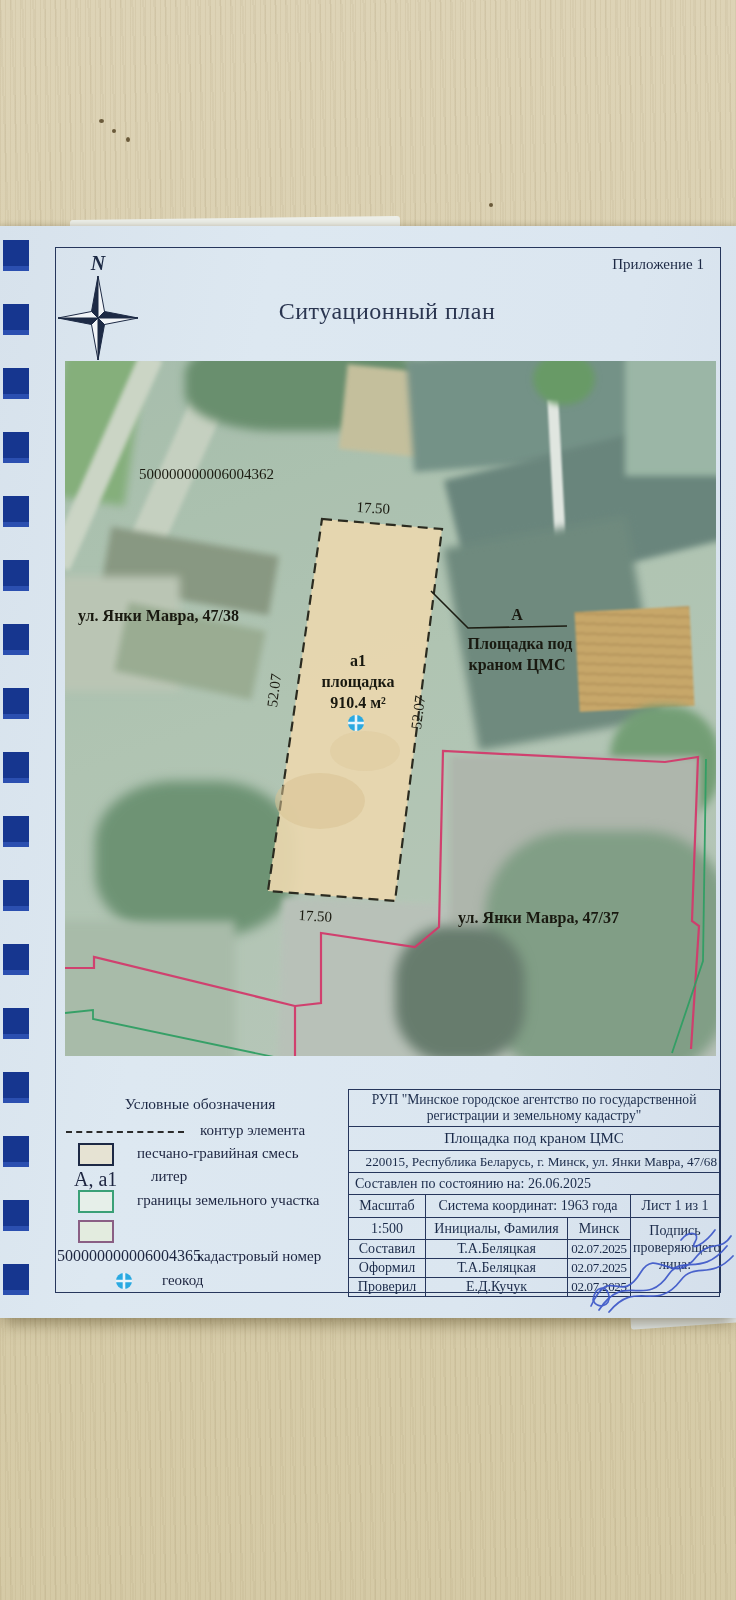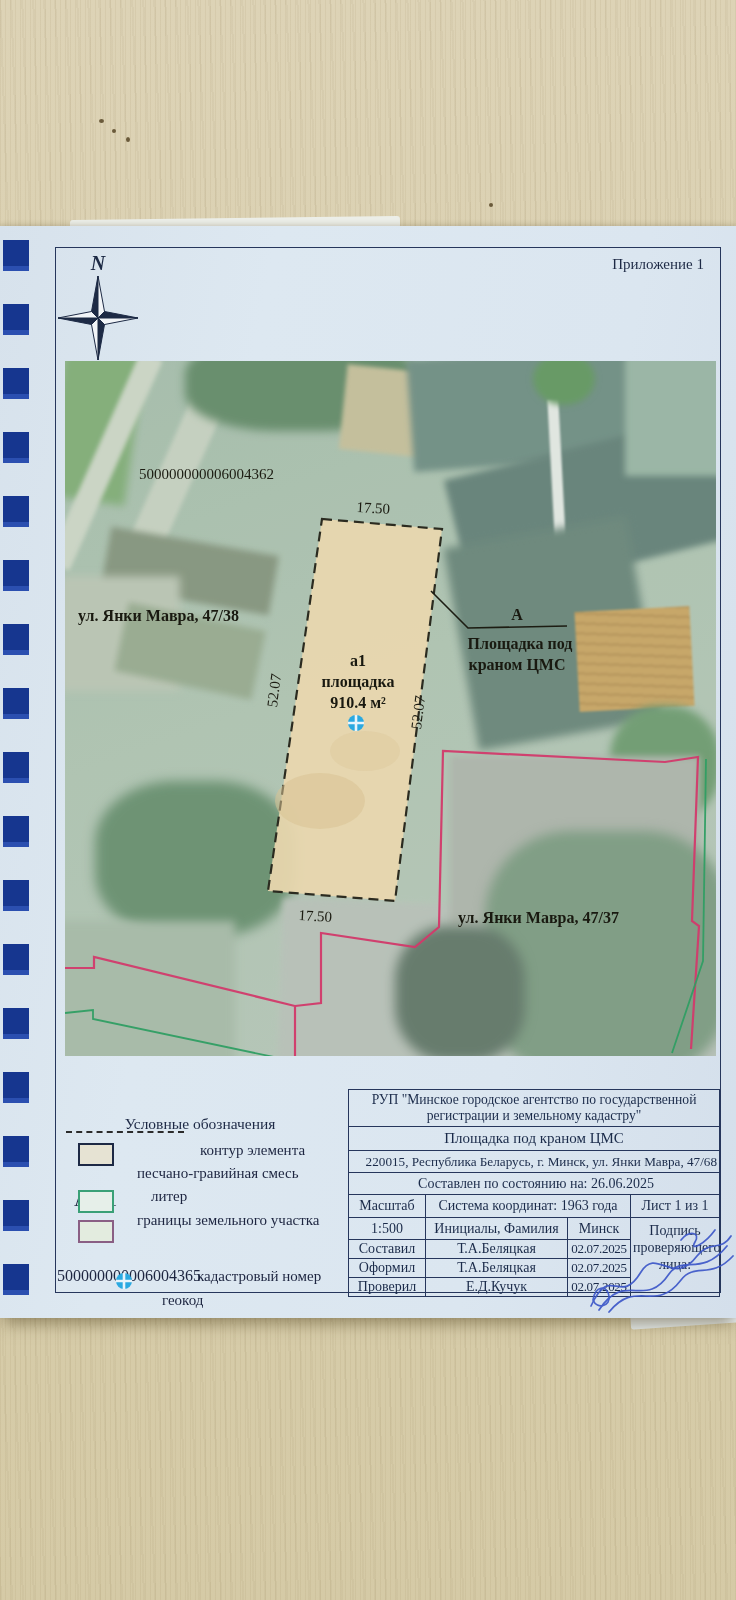--- a/index.html
+++ b/index.html
@@ -69,21 +69,21 @@
   .pa20{left:330px;top:565px;width:130px;height:135px;background:#4c6353;border-radius:40%;filter:blur(6px);}
   .pa21{left:560px;top:-10px;width:100px;height:125px;background:#8fae9b;filter:blur(3px);}
   .pa22{left:468px;top:-8px;width:62px;height:52px;background:#4e8a4a;border-radius:50%;filter:blur(3px);}
   .veil{position:absolute;inset:0;background:rgba(200,215,206,.22);}
   .ovl{position:absolute;left:0;top:0;}
 
   .m-dim{font-family:"Liberation Serif",serif;font-size:15px;fill:#1c1c12;}
   .m-lbl{font-family:"Liberation Serif",serif;font-size:16px;font-weight:bold;fill:#191910;}
 
   
-  .lg{position:absolute;color:#1d2540;font-size:15px;margin-top:20px;}
+  .lg{position:absolute;color:#1d2540;font-size:15px;}
   .lg-title{left:85px;top:869px;width:230px;text-align:center;font-size:15.5px;color:#1d2945;}
   .lg-dash{left:66px;top:905px;width:118px;height:0;border-top:2.5px dashed #2b2b2b;position:absolute;}
   .lg-contour{left:200px;top:896px;}
   .sw{position:absolute;width:32px;height:19px;}
   .sw-tan{left:78px;top:917px;background:#e6e3d3;border:2px solid #1d2945;}
   .lg-gravel{left:137px;top:919px;}
   .lg-liter-key{left:74px;top:942px;font-size:20px;}
   .lg-liter{left:151px;top:942px;}
   .sw-green{left:78px;top:964px;background:#e6efe9;border:2px solid #3aa077;}
   .lg-bounds{left:137px;top:966px;}
@@ -96,21 +96,21 @@
 
   
   .tbl{position:absolute;left:348px;top:863px;width:371px;border-collapse:collapse;
     table-layout:fixed;font-size:14px;color:#1b2b4a;}
   .tbl td{border:1.5px solid #26365c;text-align:center;vertical-align:middle;
     padding:0 2px;overflow:hidden;white-space:nowrap;}
   .tbl .wrap{white-space:normal;line-height:16px;}
   .tbl .r1 td{height:36px;font-size:13.6px;}
   .tbl .r2 td{height:23px;font-size:15px;}
   .tbl .r3 td{height:21px;font-size:13.2px;text-align:right;}
-  .tbl .r4 td{height:21px;text-align:center;padding-left:6px;}
+  .tbl .r4 td{height:21px;text-align:left;padding-left:6px;}
   .tbl .r5 td{height:22px;}
   .tbl .r6 td{height:21px;}
   .tbl .rp td{height:18px;}
   .tbl td.date{font-size:13px;letter-spacing:-.3px;}
   .tbl td.sign{white-space:normal;line-height:17px;font-size:14px;vertical-align:top;padding-top:4px;}
   .signature{position:absolute;left:585px;top:996px;pointer-events:none;}
 </style>
 </head>
 <body>
 
@@ -124,20 +124,21 @@
 
   <div class="under-sheet"></div>
   <div class="corner-sheet"></div>
 
   <div class="paper">
 
     <div class="binding"></div>
     <div class="frame"></div>
 
     <div class="appendix">Приложение 1</div>
+    <div class="doc-title">Ситуационный план</div>
 
     <svg class="compass" width="84" height="132" viewBox="0 0 84 132">
       <text x="42" y="18" text-anchor="middle" font-family="Liberation Serif, serif" font-size="20" font-style="italic" font-weight="bold" fill="#1d2a45">N</text>
       <g stroke="#1d2a45" stroke-width="1">
         <polygon points="42,24 42,66 35.5,59.5" fill="#1d2a45"></polygon>
         <polygon points="42,24 42,66 48.5,59.5" fill="#f2f5f8"></polygon>
         <polygon points="82,66 42,66 48.5,59.5" fill="#1d2a45"></polygon>
         <polygon points="82,66 42,66 48.5,72.5" fill="#f2f5f8"></polygon>
         <polygon points="42,108 42,66 48.5,72.5" fill="#1d2a45"></polygon>
         <polygon points="42,108 42,66 35.5,72.5" fill="#f2f5f8"></polygon>

